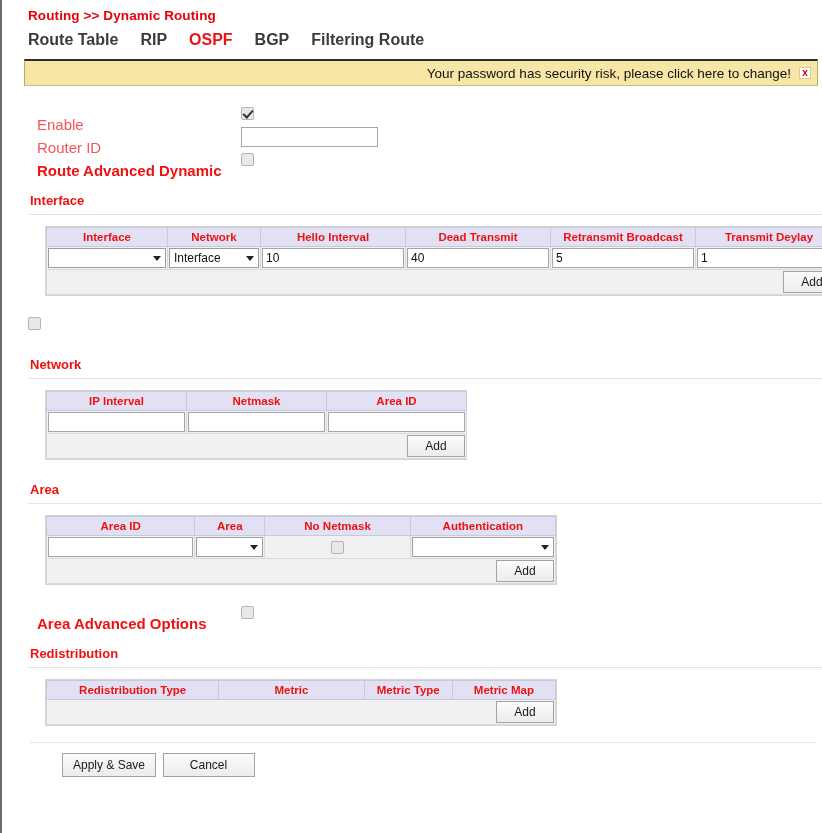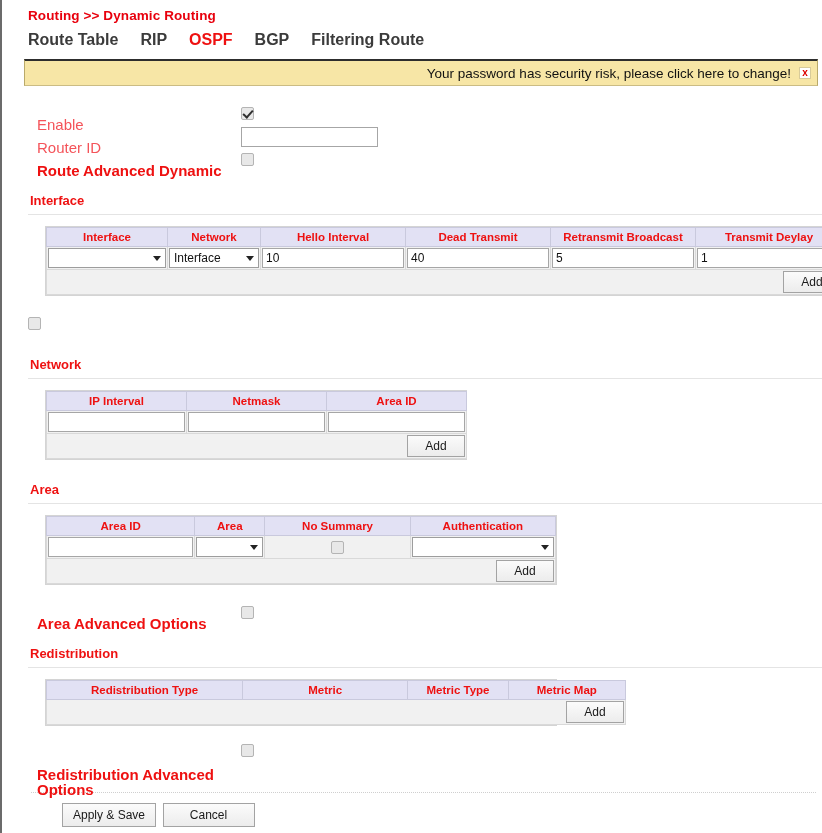--- a/index.html
+++ b/index.html
@@ -361,21 +361,21 @@
         <colgroup>
             <col style="width:148px">
             <col style="width:70px">
             <col style="width:145px">
             <col style="width:145px">
           </colgroup>
         <tbody>
             <tr>
           <th>Area ID</th>
           <th>Area</th>
-          <th>No Summary</th>
+          <th>No Netmask</th>
           <th>Authentication</th>
         </tr>
         <tr>
           <td><input class="txt" type="text" value="" style=""></td>
           <td>
             <div class="sel">
                   <span class="arrow"></span>
                 </div>
           </td>
           <td class="cb-cell">
@@ -397,21 +397,21 @@
     </div>
 
     <div class="kv-row" style="margin-top:16px">
       <span class="kv-label bold">Area Advanced Options</span>
       <span class="cb"></span>
     </div>
 
     <div class="section-h">Redistribution</div>
     <div class="section-rule"></div>
     <div class="tbl-wrap" style="width:512px">
-      <table class="grid" style="width:580px">
+      <table class="grid" style="width:510px">
         <colgroup>
             <col style="width:172px">
             <col style="width:145px">
             <col style="width:88px">
             <col style="width:103px">
           </colgroup>
         <tbody>
             <tr>
           <th>Redistribution Type</th>
           <th>Metric</th>
@@ -420,24 +420,20 @@
         </tr>
         <tr>
           <td class="addrow-td" colspan="4">
             <span class="btn">Add</span>
           </td>
         </tr>
       </tbody>
         </table>
     </div>
 
-    <div class="kv-row tall" style="margin-top:14px">
-      <span class="kv-label bold twoline">Redistribution Advanced Options</span>
-      <span class="cb"></span>
-    </div>
 
   </div>
 
   <div class="footer-rule"></div>
   <div class="footer-btns">
     <span class="btn">Apply &amp; Save</span>
     <span class="btn">Cancel</span>
   </div>
 </div>
 

